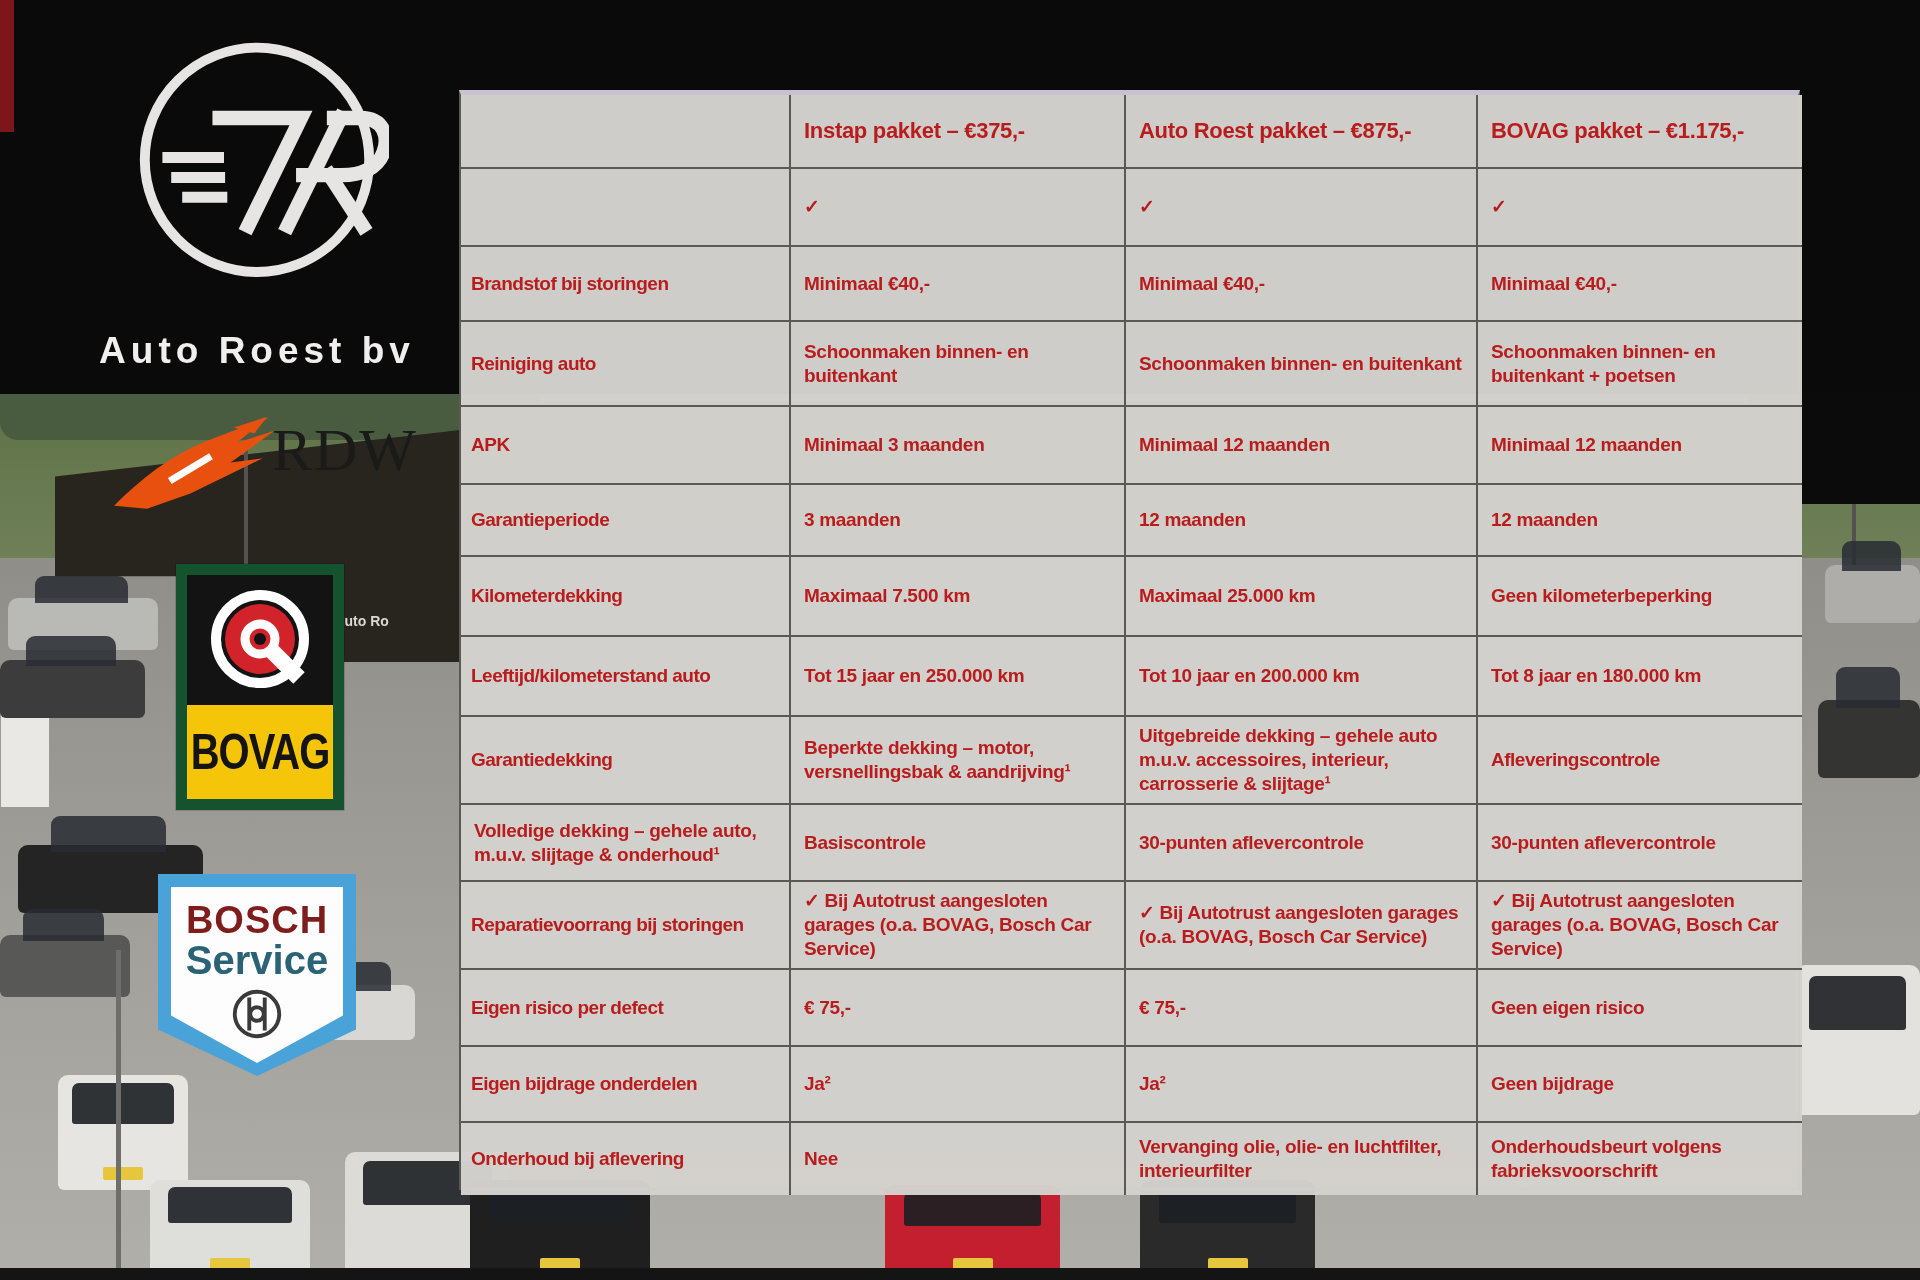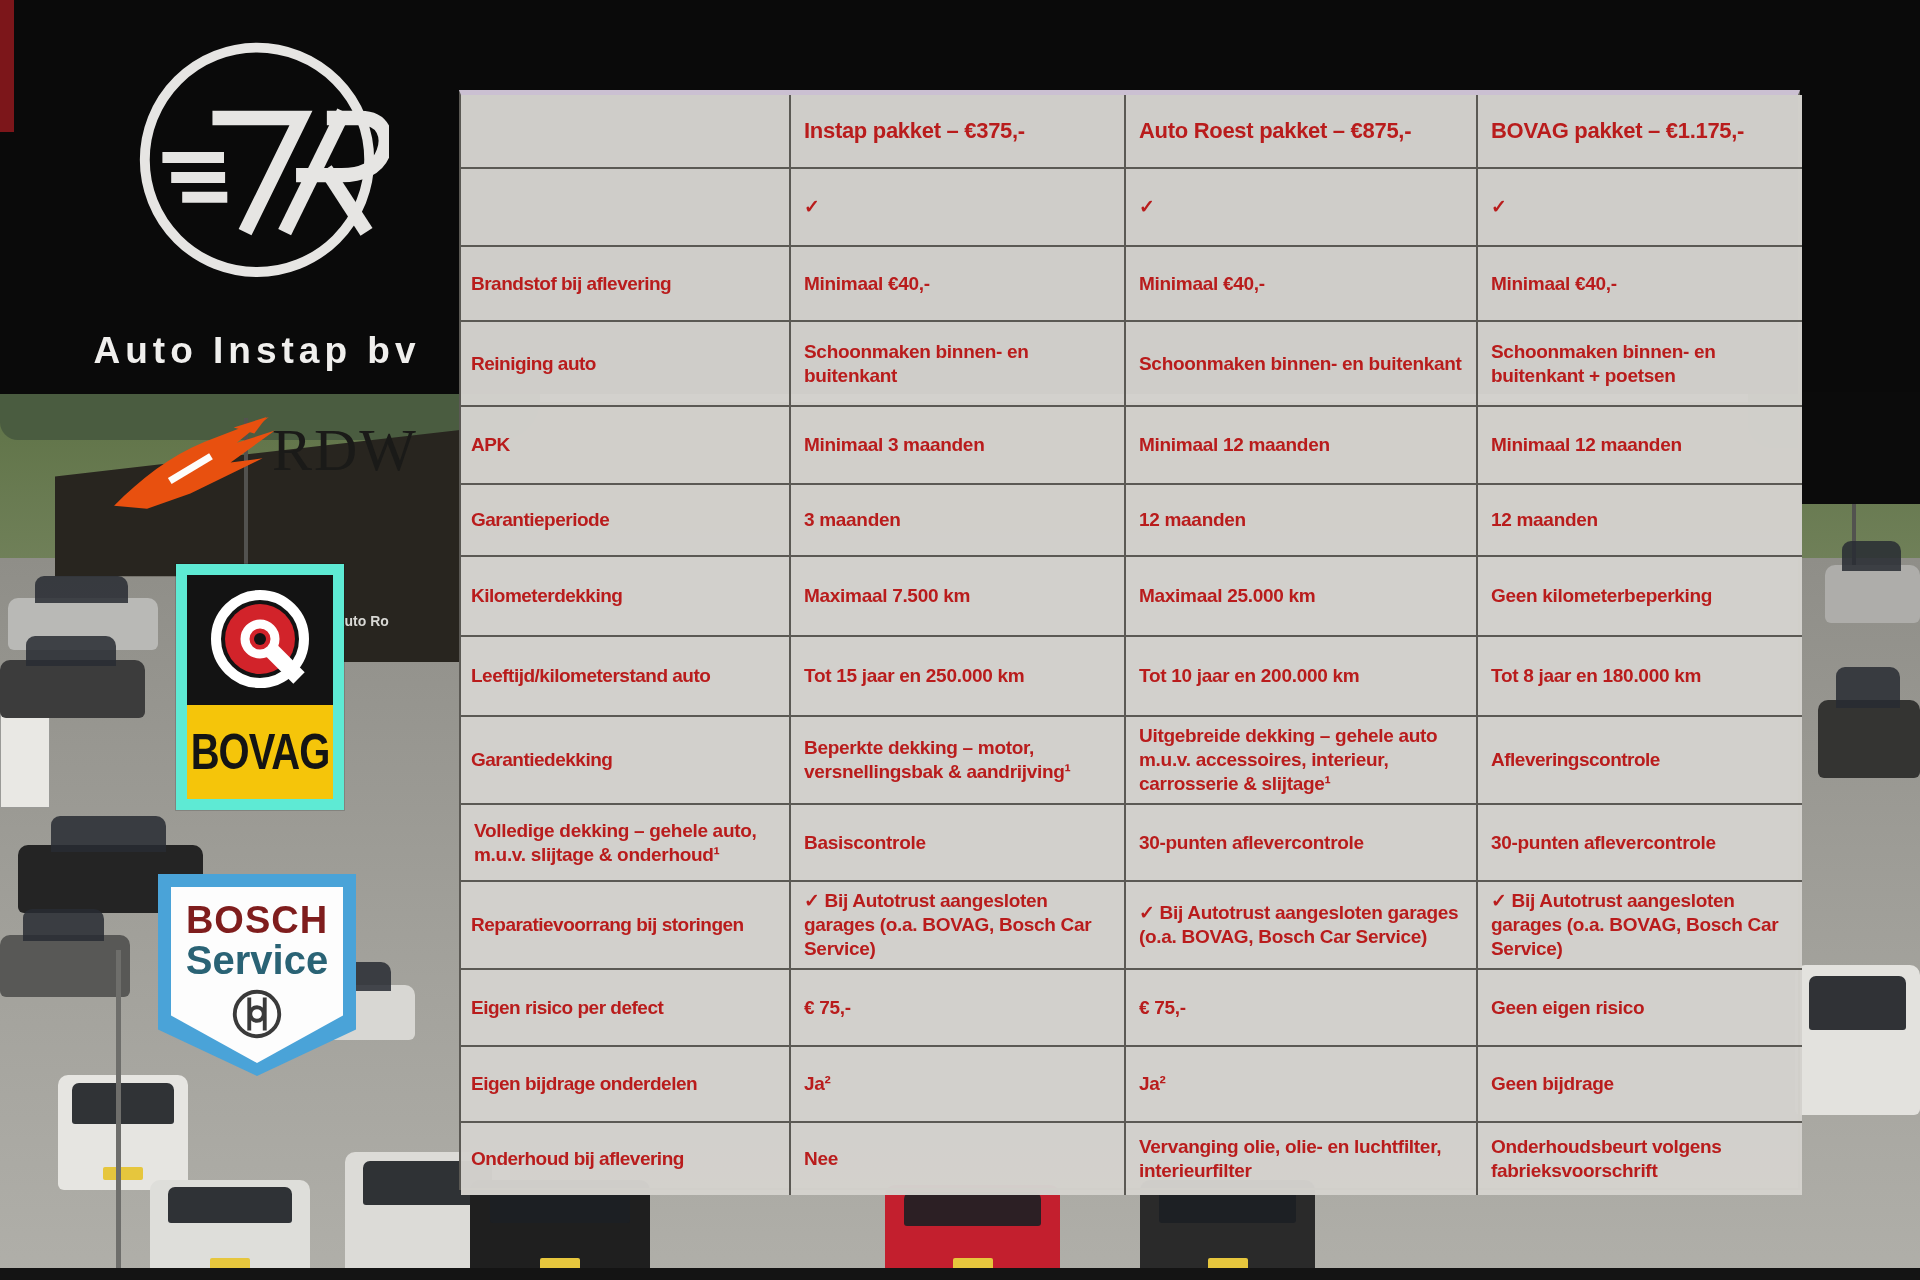--- a/index.html
+++ b/index.html
@@ -60,21 +60,21 @@
   .ar-name{position:absolute;left:0;width:100%;top:318px;text-align:center;color:#f0efed;
            font-size:37px;font-weight:bold;letter-spacing:5px;}
 
   
   .rdw{position:absolute;left:100px;top:408px;width:330px;height:120px;}
   .rdw svg{position:absolute;left:12px;top:6px;}
   .rdw-text{position:absolute;left:172px;top:8px;font-family:"Liberation Serif",serif;
             font-size:60px;color:#1a1a18;letter-spacing:2px;}
 
   
-  .bovag{position:absolute;left:176px;top:564px;width:168px;height:246px;background:#5eead4;
+  .bovag{position:absolute;left:176px;top:564px;width:168px;height:246px;background:#14532d;
          box-shadow:0 0 0 1px rgba(0,0,0,.15);}
   .bovag-emblem{position:absolute;left:11px;top:11px;width:146px;height:130px;background:#131313;}
   .bovag-band{position:absolute;left:11px;top:141px;width:146px;height:94px;background:#f5c50a;
               display:flex;align-items:center;justify-content:center;}
   .bovag-text{font-size:40px;font-weight:900;color:#141414;transform:scaleY(1.25);letter-spacing:-1px;}
 
   
   .bosch{position:absolute;left:158px;top:874px;width:198px;height:202px;background:#4aa3d8;
          clip-path:polygon(0 0,100% 0,100% 77%,50% 100%,0 77%);}
   .bosch-inner{position:absolute;left:13px;top:13px;right:13px;bottom:13px;background:#fdfdfd;
@@ -148,21 +148,21 @@
           <path d="M42,134 H91"></path>
           <path d="M52,152 H93"></path>
       </g>
       <g stroke="#e6e5e3" stroke-width="13" fill="none" stroke-linecap="square">
         <path d="M86,80 H160 L112,178"></path>
         <path d="M196,80 L148,178"></path>
         <path d="M190,80 H214 C236,80 240,98 235,111 C230,126 214,132 197,132 L162,132"></path>
         <path d="M186,132 L216,178"></path>
       </g>
     </svg>
-    <div class="ar-name">Auto Instap bv</div>
+    <div class="ar-name">Auto Roest bv</div>
   </div>
 
   <div class="rdw">
     <svg width="165" height="100" viewBox="0 0 160 95">
       <path fill="#e8500f" d="M2,88 C28,62 56,40 90,26 L152,2 L121,27 L158,15 L115,46 L146,42 L76,76 L34,91 Z"></path>
       <path fill="#e8500f" d="M118,12 L150,2 L138,18 Z"></path>
       <path d="M56,64 L96,40" stroke="#fdfdfb" stroke-width="7" fill="none"></path>
     </svg>
     <span class="rdw-text">RDW</span>
   </div>
@@ -196,21 +196,21 @@
 
   <div class="pkg-table" id="pkg-grid">
     <div class="cell head"></div>
     <div class="cell head">Instap pakket – €375,-</div>
     <div class="cell head">Auto Roest pakket – €875,-</div>
     <div class="cell head">BOVAG pakket – €1.175,-</div>
   <div class="cell label-cell"></div>
       <div class="cell value-cell">✓</div>
       <div class="cell value-cell">✓</div>
       <div class="cell value-cell">✓</div>
-      <div class="cell label-cell">Brandstof bij aflevering</div>
+      <div class="cell label-cell">Brandstof bij storingen</div>
       <div class="cell value-cell">Minimaal €40,-</div>
       <div class="cell value-cell">Minimaal €40,-</div>
       <div class="cell value-cell">Minimaal €40,-</div>
       <div class="cell label-cell">Reiniging auto</div>
       <div class="cell value-cell">Schoonmaken binnen- en buitenkant</div>
       <div class="cell value-cell">Schoonmaken binnen- en buitenkant</div>
       <div class="cell value-cell">Schoonmaken binnen- en buitenkant + poetsen</div>
       <div class="cell label-cell">APK</div>
       <div class="cell value-cell">Minimaal 3 maanden</div>
       <div class="cell value-cell">Minimaal 12 maanden</div>

